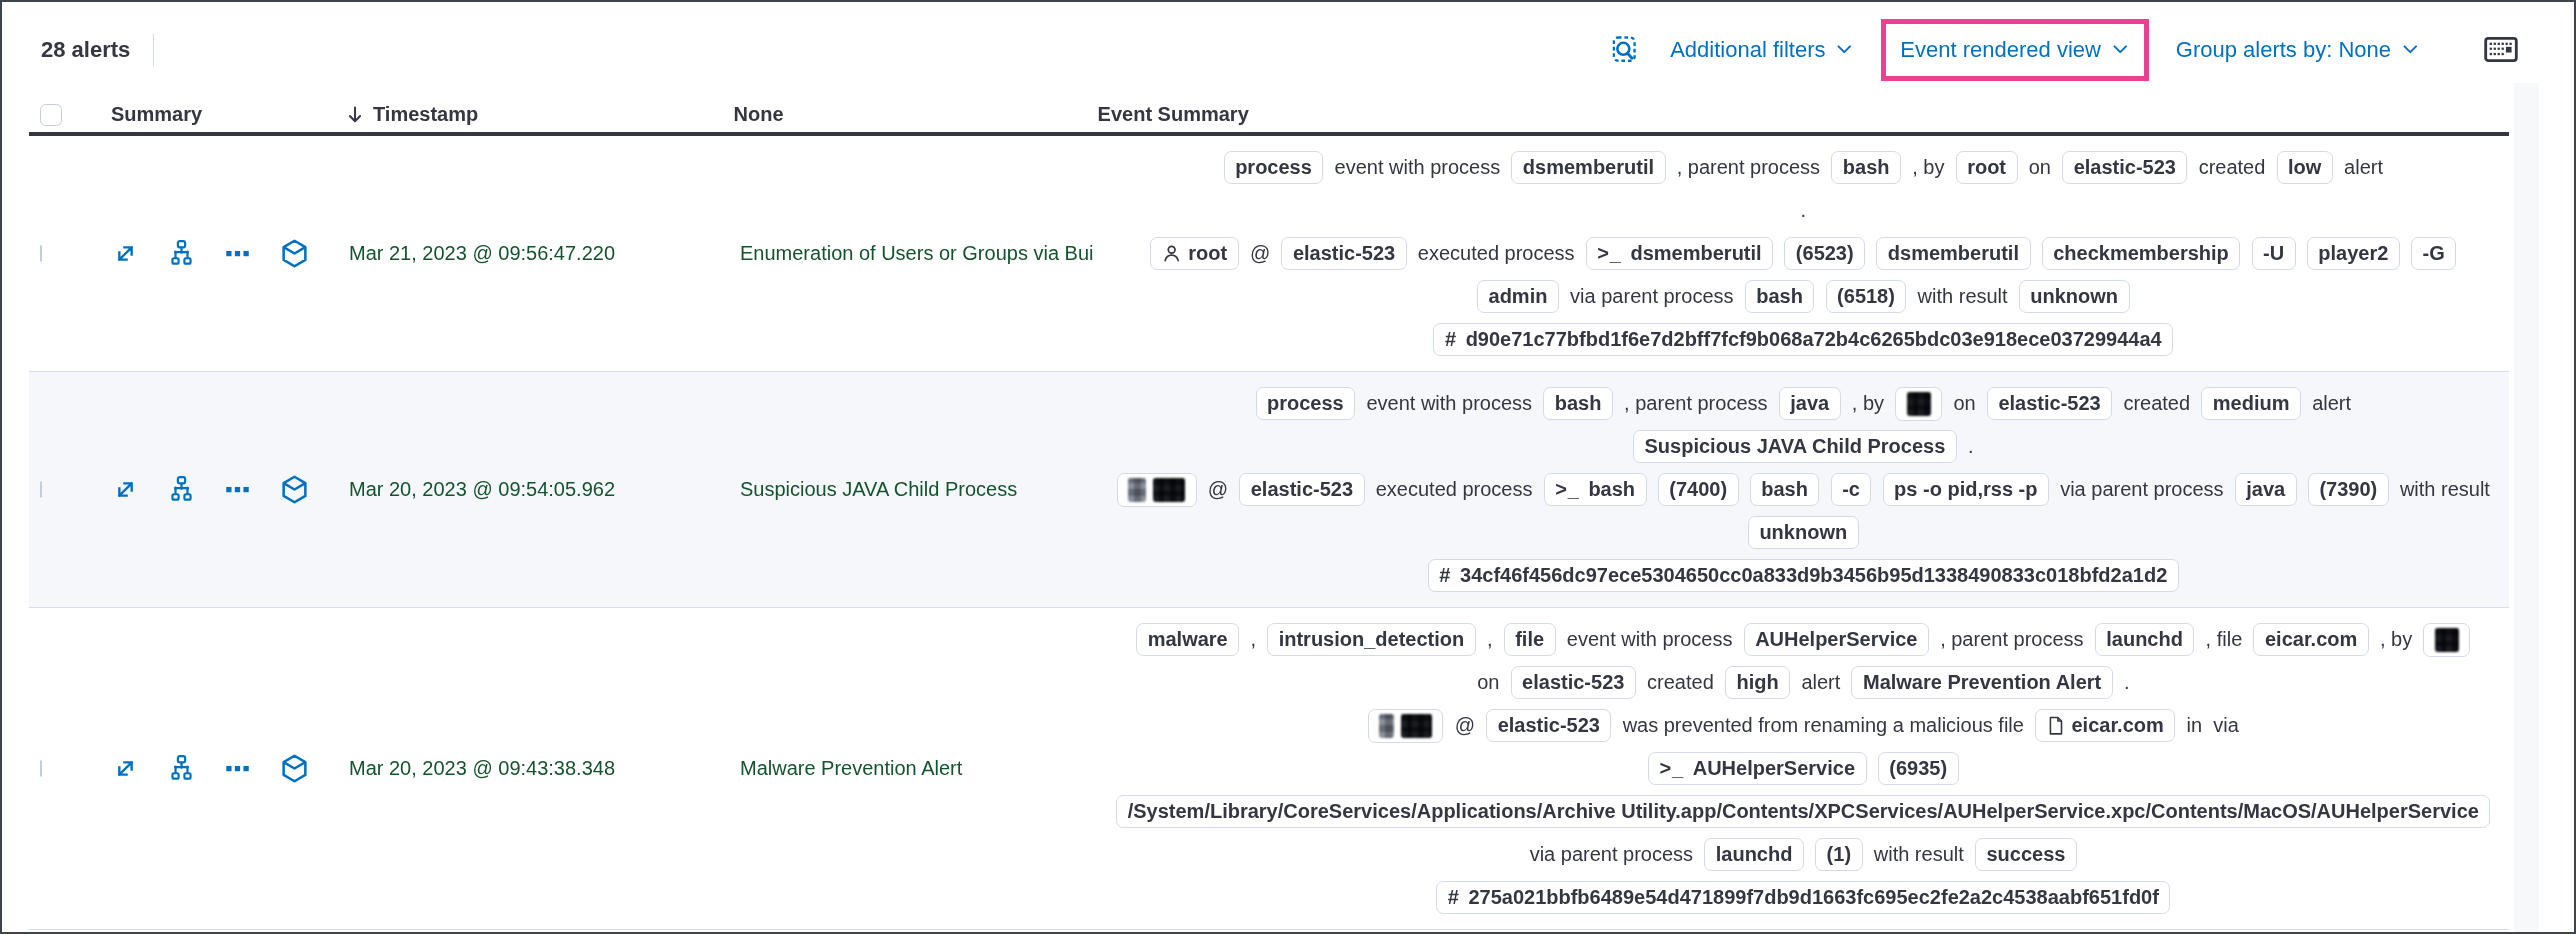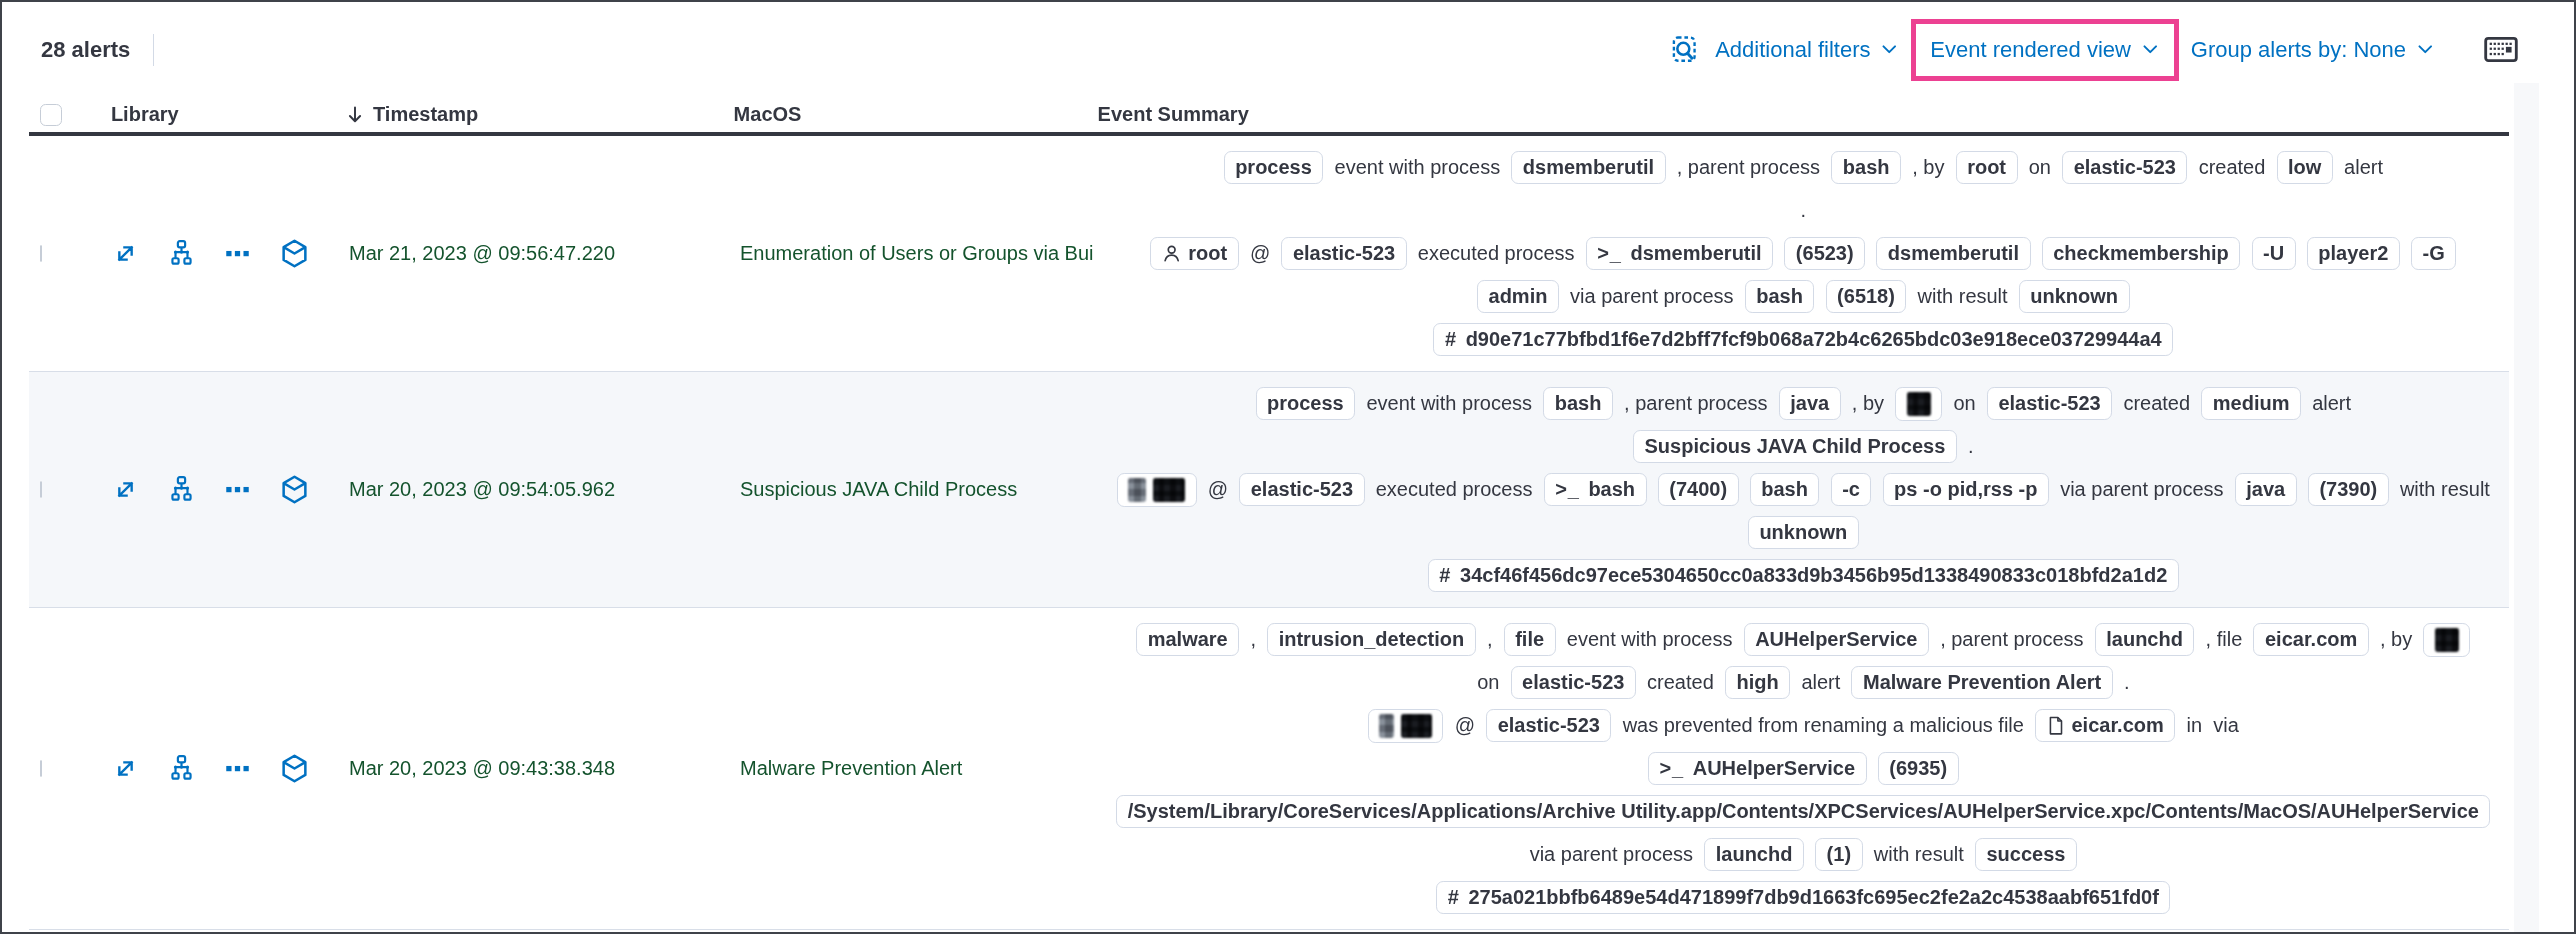--- a/index.html
+++ b/index.html
@@ -14,21 +14,21 @@
   }
   
   .toolbar {
     height: 95px;
     display: flex;
     align-items: center;
     padding: 0 50px 0 39px;
   }
   .alert-count { font-size: 22px; font-weight: 700; color: #343741; text-align: right; }
   .vdivider { width: 1.6px; height: 32px; background: #d3dae6; margin-left: 22.6px; }
-  .toolbar-right { margin-left: auto; display: flex; align-items: center; gap: 1px; }
+  .toolbar-right { margin-left: auto; display: flex; align-items: center; gap: 16px; }
   .tool-btn {
     display: inline-flex; align-items: center; gap: 9.7px;
     color: #0071c2; font-size: 22px; font-weight: 500;
     background: none; border: none; cursor: pointer;
     font-family: "Liberation Sans", sans-serif;
     padding: 0 8px; white-space: nowrap;
   }
   .icon-btn { background:none; border:none; cursor:pointer; display:inline-flex; align-items:center; padding:0 6.4px; }
   .pink-box {
     border: 5.6px solid #ec4192;
@@ -175,32 +175,32 @@
     </button>
   </div>
 </div>
 
 <div class="table">
   <div class="grid-row thead">
     <div class="th">
         <span class="checkbox"></span>
       </div>
     <div class="th" style="padding-left:19.3px;">
-      <span>Library</span>
+      <span>Summary</span>
     </div>
     <div class="th">
       <span style="display:inline-flex;">
         <svg width="24" height="24" viewBox="0 0 16 16">
             <path d="M8 3v9M4.6 8.7L8 12.2l3.4-3.5" fill="none" stroke="#343741" stroke-width="1.3" stroke-linecap="round" stroke-linejoin="round"></path>
           </svg>
       </span>
       <span>Timestamp</span>
     </div>
     <div class="th">
-        <span>MacOS</span>
+        <span>None</span>
       </div>
     <div class="th">
         <span>Event Summary</span>
       </div>
   </div>
 
   <div>
   <div class="grid-row trow">
     <div><span class="checkbox"></span></div>
     <div class="actions-cell">

